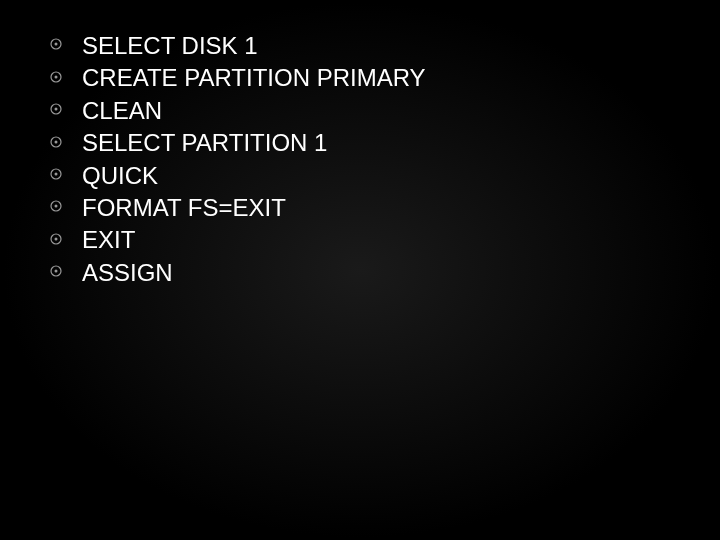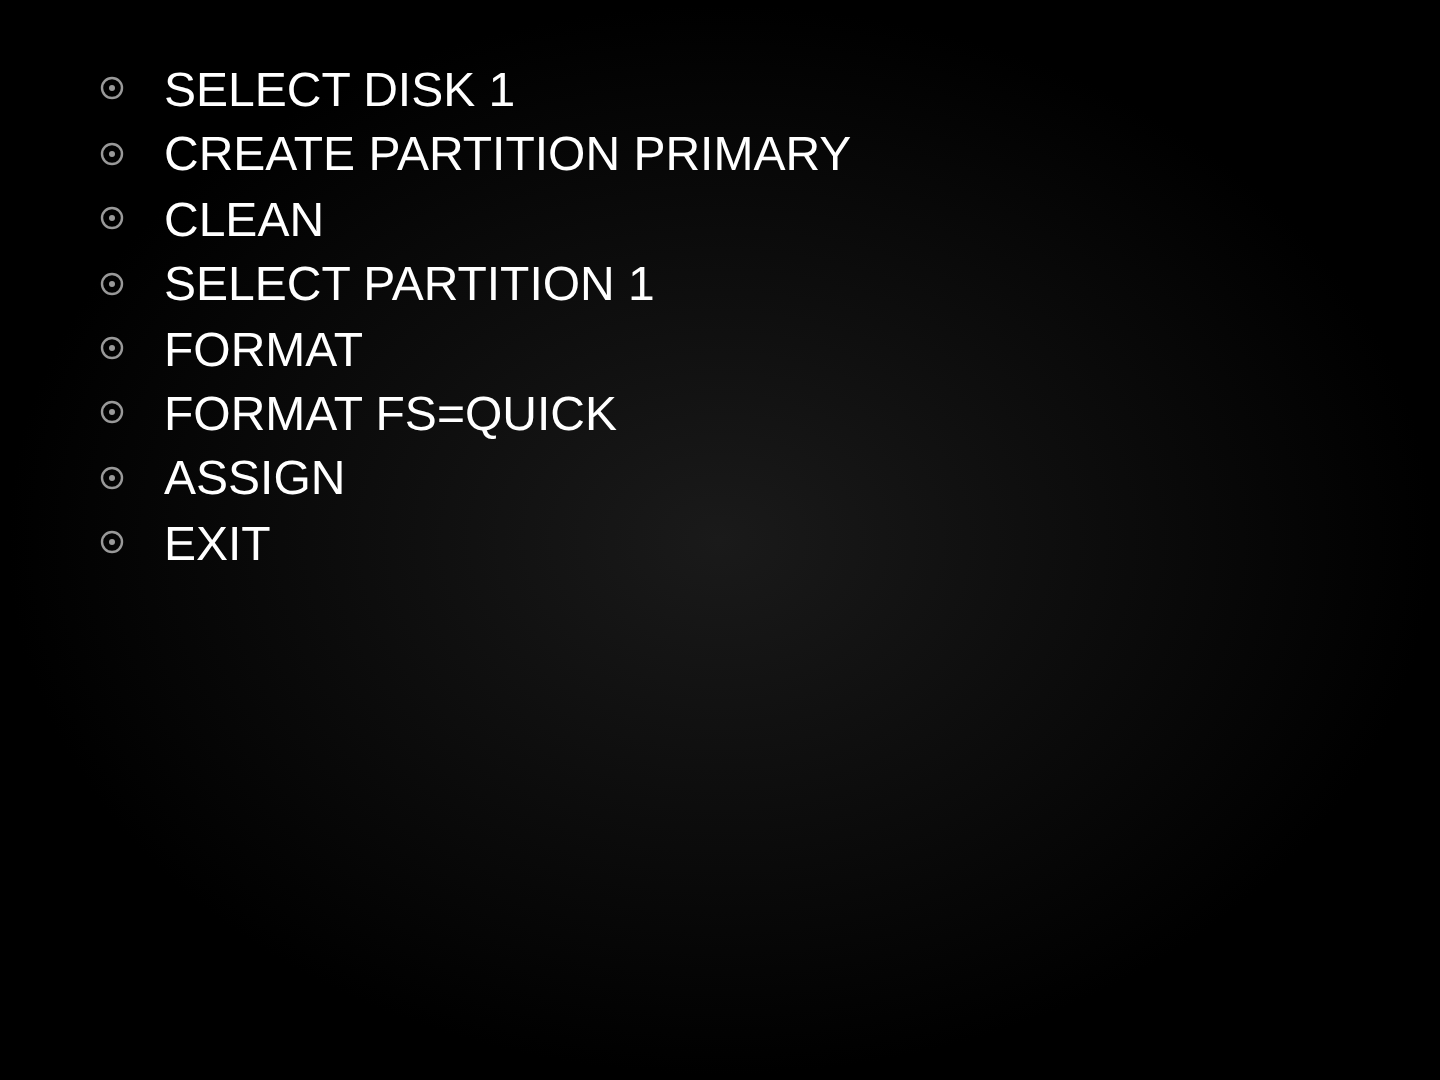--- a/index.html
+++ b/index.html
@@ -85,42 +85,42 @@
     </span>
     <span class="item-text">SELECT PARTITION 1</span>
   </li>
   <li class="list-item">
     <span class="bullet">
       <svg viewBox="0 0 12 12">
           <circle cx="6" cy="6" r="5" fill="none" stroke="#999" stroke-width="1.2"></circle>
           <circle cx="6" cy="6" r="1.5" fill="#999"></circle>
         </svg>
     </span>
-    <span class="item-text">FORMAT</span>
+    <span class="item-text">QUICK</span>
   </li>
   <li class="list-item">
     <span class="bullet">
       <svg viewBox="0 0 12 12">
           <circle cx="6" cy="6" r="5" fill="none" stroke="#999" stroke-width="1.2"></circle>
           <circle cx="6" cy="6" r="1.5" fill="#999"></circle>
         </svg>
     </span>
-    <span class="item-text">FORMAT FS=QUICK</span>
+    <span class="item-text">FORMAT FS=EXIT</span>
+  </li>
+  <li class="list-item">
+    <span class="bullet">
+      <svg viewBox="0 0 12 12">
+          <circle cx="6" cy="6" r="5" fill="none" stroke="#999" stroke-width="1.2"></circle>
+          <circle cx="6" cy="6" r="1.5" fill="#999"></circle>
+        </svg>
+    </span>
+    <span class="item-text">EXIT</span>
   </li>
   <li class="list-item">
     <span class="bullet">
       <svg viewBox="0 0 12 12">
           <circle cx="6" cy="6" r="5" fill="none" stroke="#999" stroke-width="1.2"></circle>
           <circle cx="6" cy="6" r="1.5" fill="#999"></circle>
         </svg>
     </span>
     <span class="item-text">ASSIGN</span>
   </li>
-  <li class="list-item">
-    <span class="bullet">
-      <svg viewBox="0 0 12 12">
-          <circle cx="6" cy="6" r="5" fill="none" stroke="#999" stroke-width="1.2"></circle>
-          <circle cx="6" cy="6" r="1.5" fill="#999"></circle>
-        </svg>
-    </span>
-    <span class="item-text">EXIT</span>
-  </li>
 </ul>
 
 </body></html>

